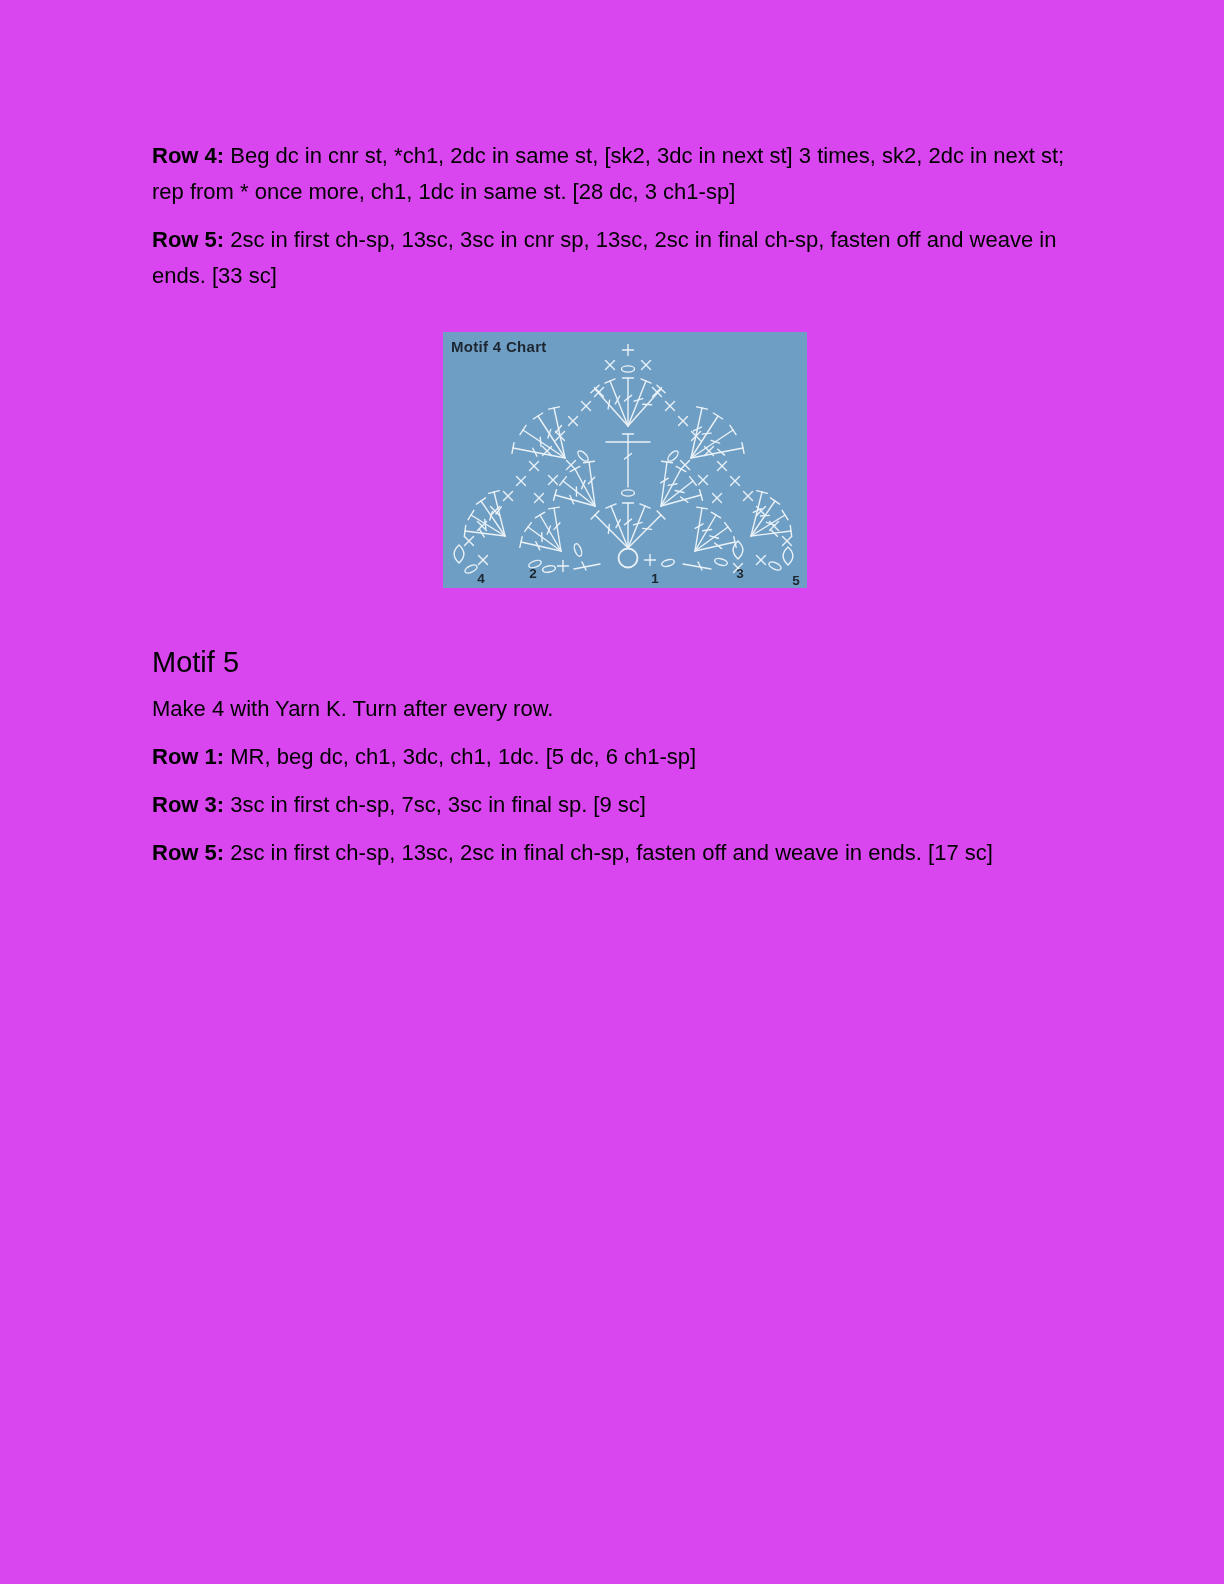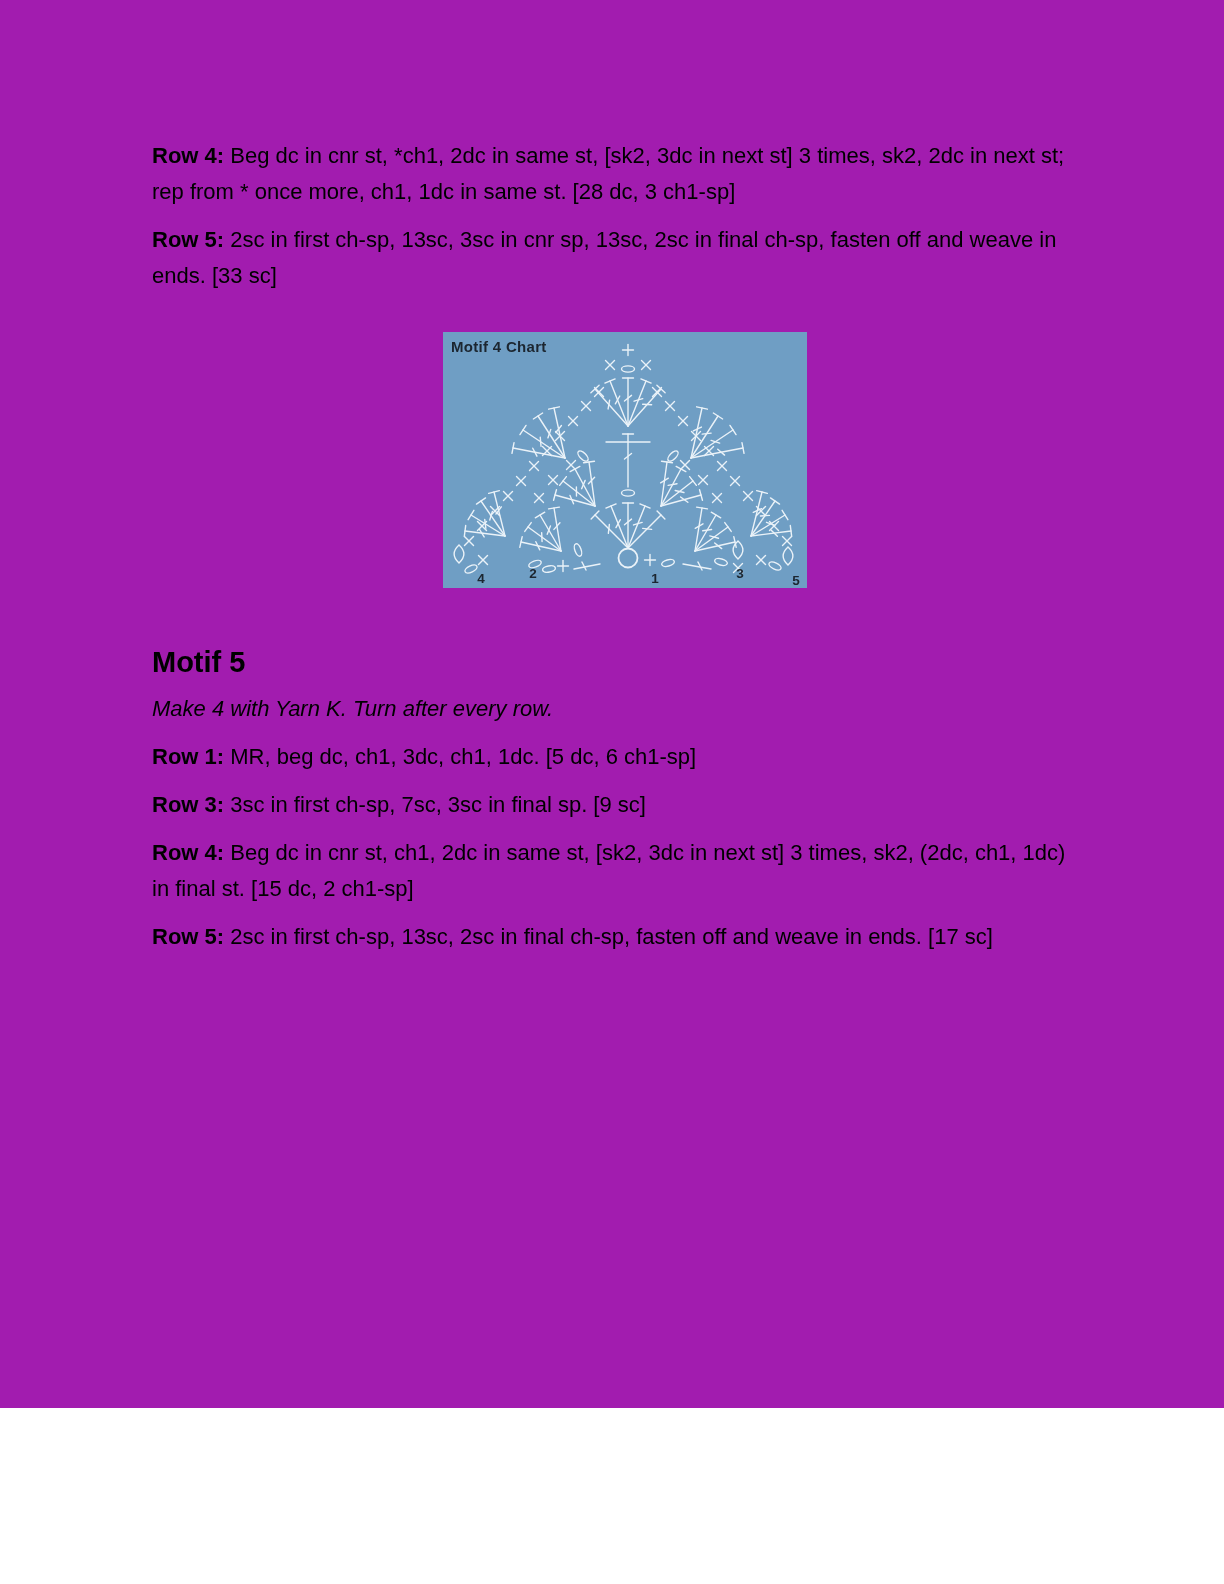--- a/index.html
+++ b/index.html
@@ -1,46 +1,45 @@
 <!DOCTYPE html>
 <html><head>
 <meta charset="utf-8">
 <style>
   html,body{margin:0;padding:0;background:#ffffff;}
   .page{
     position:relative;
     width:1224px;
-    height:1408px;
-    background:#a21caf;
+    height:1584px;
+    background:#d946ef;
     font-family:"Liberation Sans",sans-serif;
     color:#000000;
     overflow:hidden;
   }
   .content{
     position:absolute;
     left:152px;
     top:138px;
     width:916px;
   }
   p.row{
     font-size:22px;
     line-height:36px;
     margin:0 0 12px 0;
   }
   p.row b{font-weight:bold;}
   p.note{
     font-size:22px;
     line-height:36px;
-    font-style:italic;
     margin:0 0 12px 0;
   }
   h2.motif-heading{
     font-size:29px;
     line-height:34px;
-    font-weight:bold;
+    font-weight:normal;
     margin:41px 0 12px 0;
   }
   figure.chart{
     margin:22px 0 0 275px;
     width:364px;
     height:256px;
     padding:16px;
   }
   svg text.ct{
     font-family:"Liberation Sans",sans-serif;
@@ -304,18 +303,17 @@
 
     <h2 class="motif-heading">Motif 5</h2>
 
     <p class="note">Make 4 with Yarn K. Turn after every row.</p>
 
     <p class="row"><b>Row 1:</b><span> MR, beg dc, ch1, 3dc, ch1, 1dc. [5 dc, 6 ch1-sp]</span></p>
 
 
     <p class="row"><b>Row 3:</b><span> 3sc in first ch-sp, 7sc, 3sc in final sp. [9 sc]</span></p>
 
-    <p class="row"><b>Row 4:</b><span> Beg dc in cnr st, ch1, 2dc in same st, [sk2, 3dc in next st] 3 times, sk2, (2dc, ch1, 1dc) in final st. [15 dc, 2 ch1-sp]</span></p>
 
     <p class="row"><b>Row 5:</b><span> 2sc in first ch-sp, 13sc, 2sc in final ch-sp, fasten off and weave in ends. [17 sc]</span></p>
 
   </div>
 </div>
 
 </body></html>

